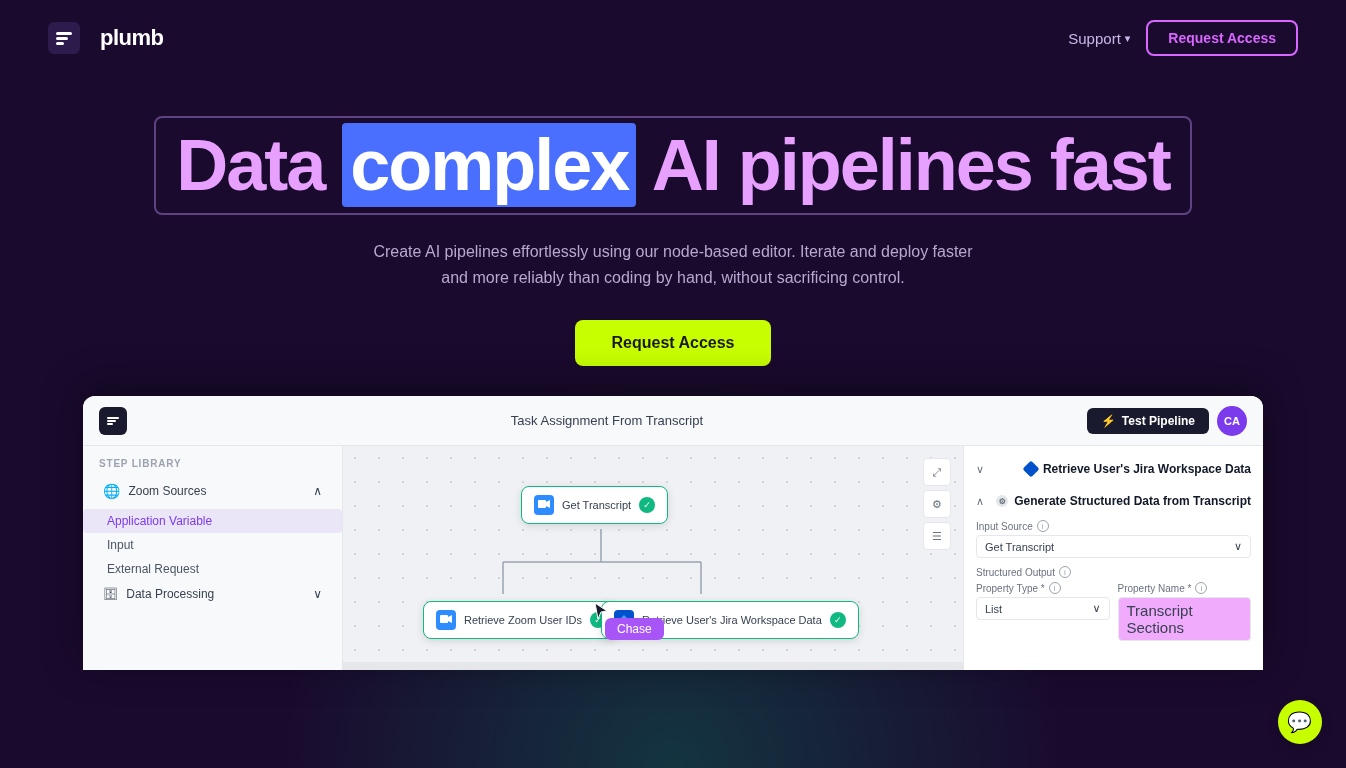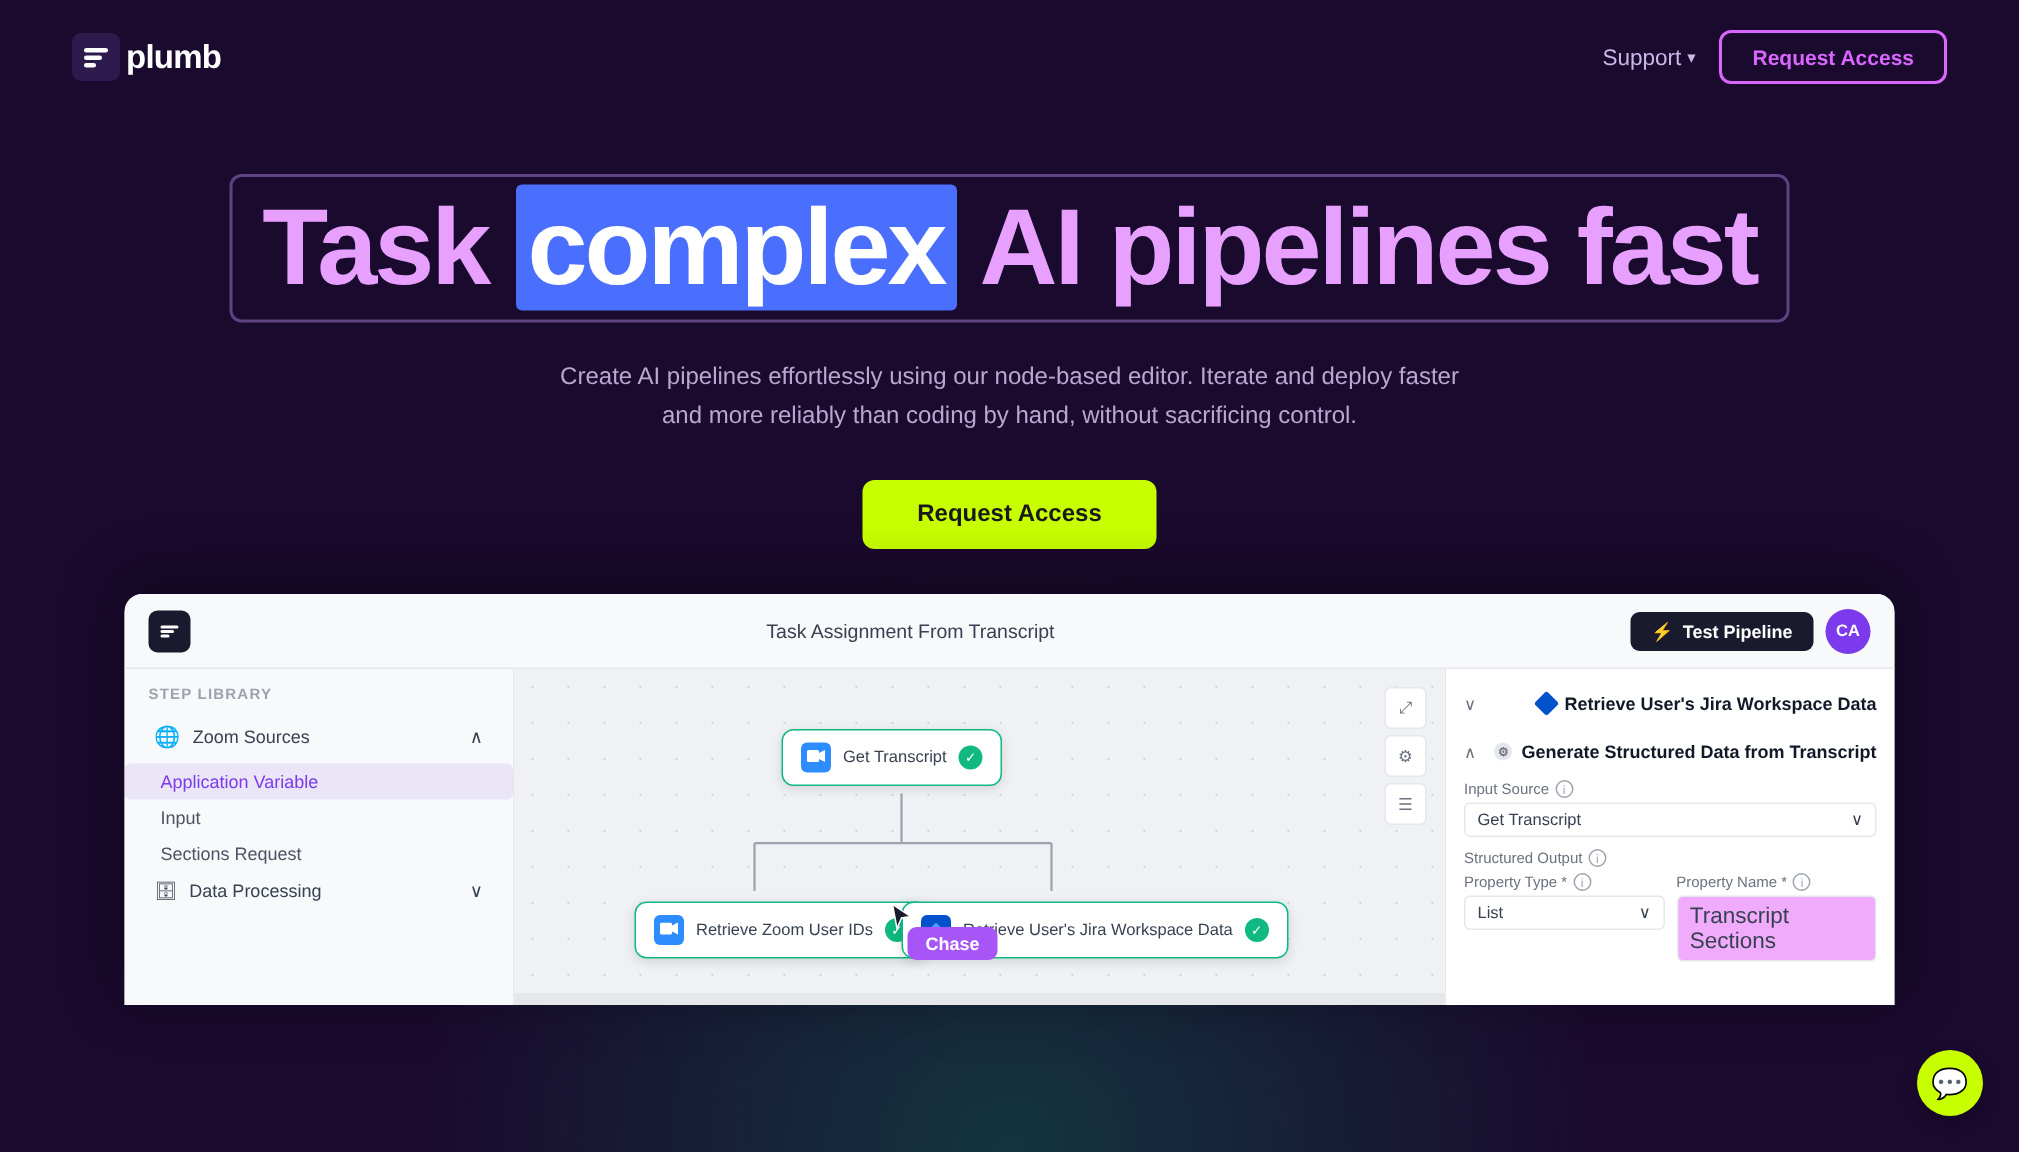--- a/index.html
+++ b/index.html
@@ -31,21 +31,21 @@
       z-index: 10;
       display: flex;
       align-items: center;
       justify-content: space-between;
       padding: 20px 48px;
     }
 
     .logo {
       display: flex;
       align-items: center;
-      gap: 4px;
+      gap: 20px;
     }
 
     .logo-text {
       color: #ffffff;
       font-size: 22px;
       font-weight: 700;
       letter-spacing: -0.5px;
     }
 
     .logo-icon {
@@ -286,21 +286,21 @@
     
     .tooltip-chase {
       position: absolute;
       top: 172px;
       left: 262px;
       background: #a855f7;
       color: white;
       padding: 4px 12px;
       border-radius: 6px;
       font-size: 12px;
-      font-weight: 700;
+      font-weight: 400;
       z-index: 30;
     }
 
     .cursor-indicator {
       position: absolute;
       top: 155px;
       left: 248px;
       width: 20px;
       height: 20px;
       z-index: 31;
@@ -563,21 +563,21 @@
       <span>Support</span>
       <span class="chevron">▾</span>
     </button>
     <button class="request-access-nav">Request Access</button>
   </div>
 </nav>
 
 <section class="hero">
   <div class="hero-headline">
     <h1 class="hero-title">
-      <span>Task </span><span class="highlight">complex</span><span> AI pipelines fast</span>
+      <span>Data </span><span class="highlight">complex</span><span> AI pipelines fast</span>
     </h1>
   </div>
   <p class="hero-subtitle">Create AI pipelines effortlessly using our node-based editor. Iterate and deploy faster and more reliably than coding by hand, without sacrificing control.</p>
   <button class="request-access-btn">Request Access</button>
 </section>
 
 <div class="app-screenshot">
 
   <div class="app-header">
     <div class="app-logo">
@@ -603,21 +603,21 @@
       <div class="sidebar-section-header">
         <div class="section-left">
           <span class="globe-icon">🌐</span>
           <span>Zoom Sources</span>
         </div>
         <span>∧</span>
       </div>
     </div>
     <div class="sidebar-item sidebar-item-active">Application Variable</div>
     <div class="sidebar-item">Input</div>
-    <div class="sidebar-item">Sections Request</div>
+    <div class="sidebar-item">External Request</div>
     <div class="sidebar-section">
       <div class="sidebar-section-header">
         <div class="section-left">
           <span>🗄</span>
           <span>Data Processing</span>
         </div>
         <span>∨</span>
       </div>
     </div>
   </div>

